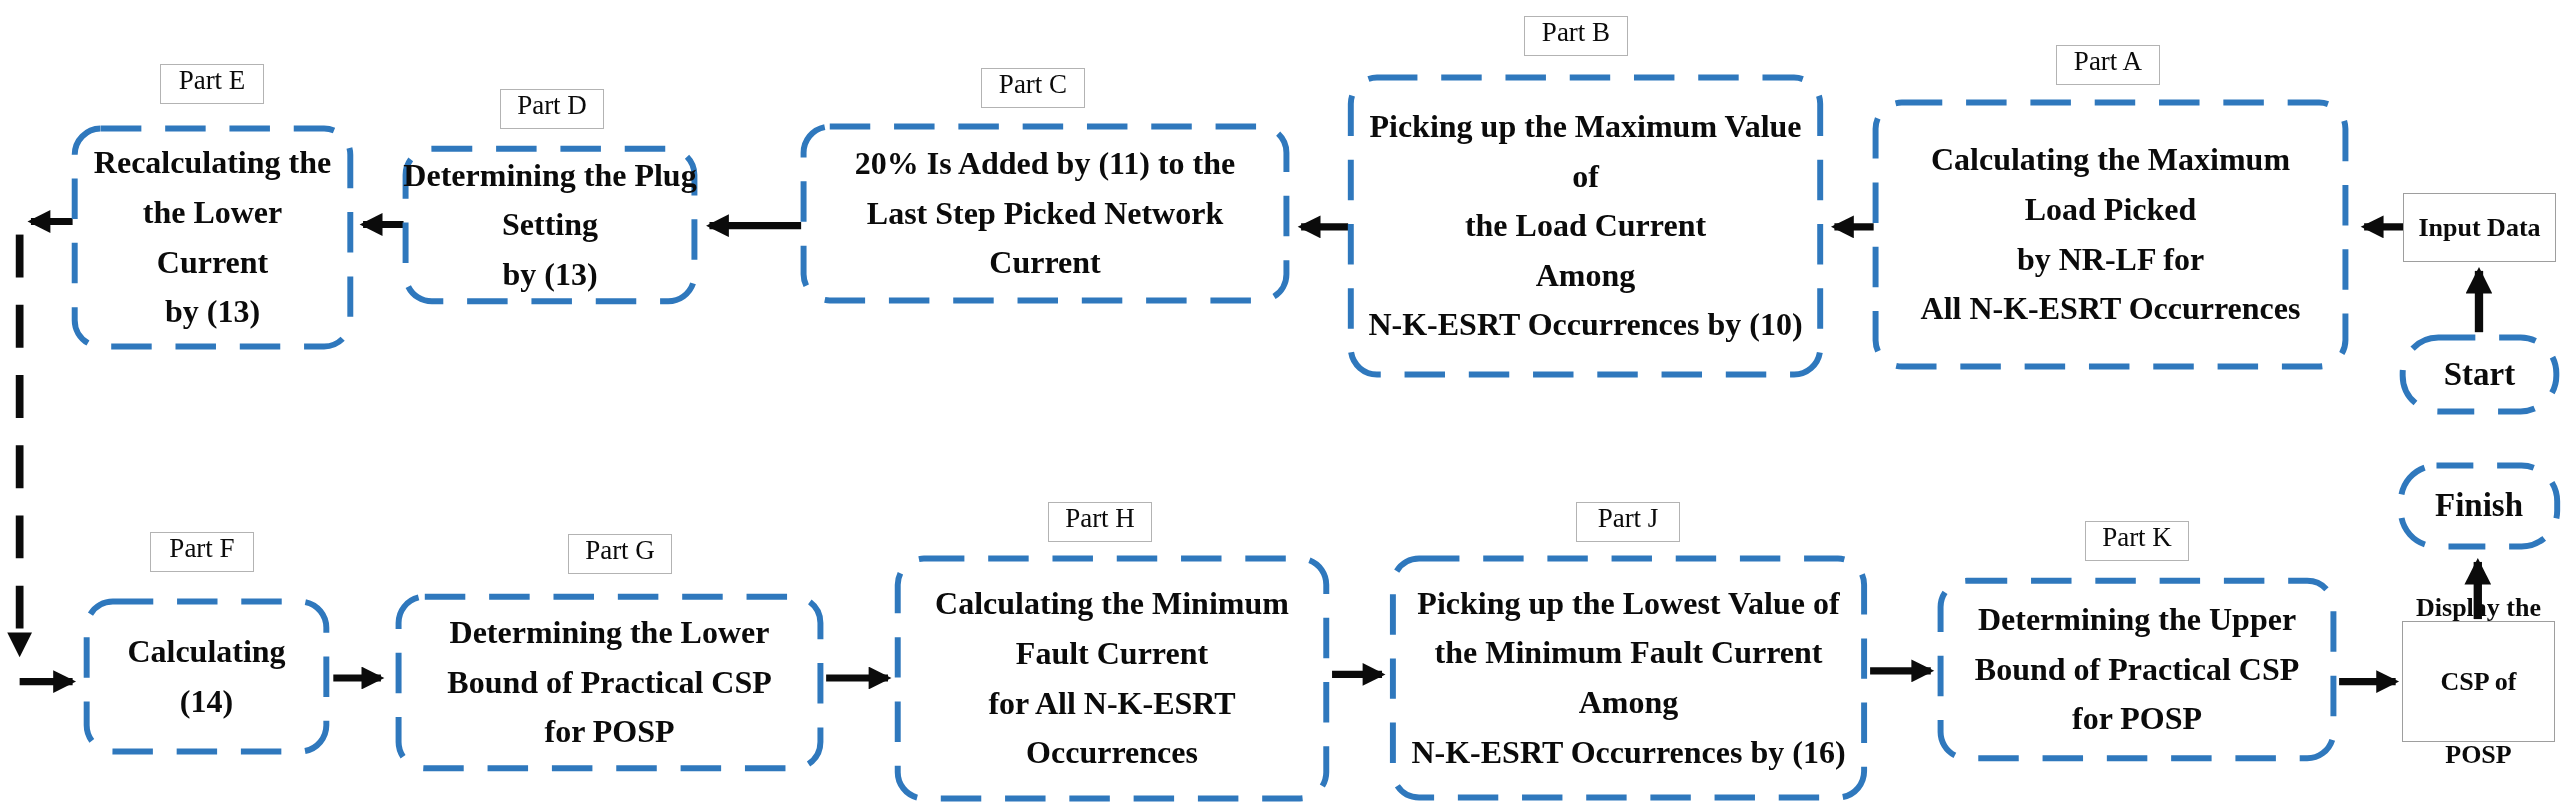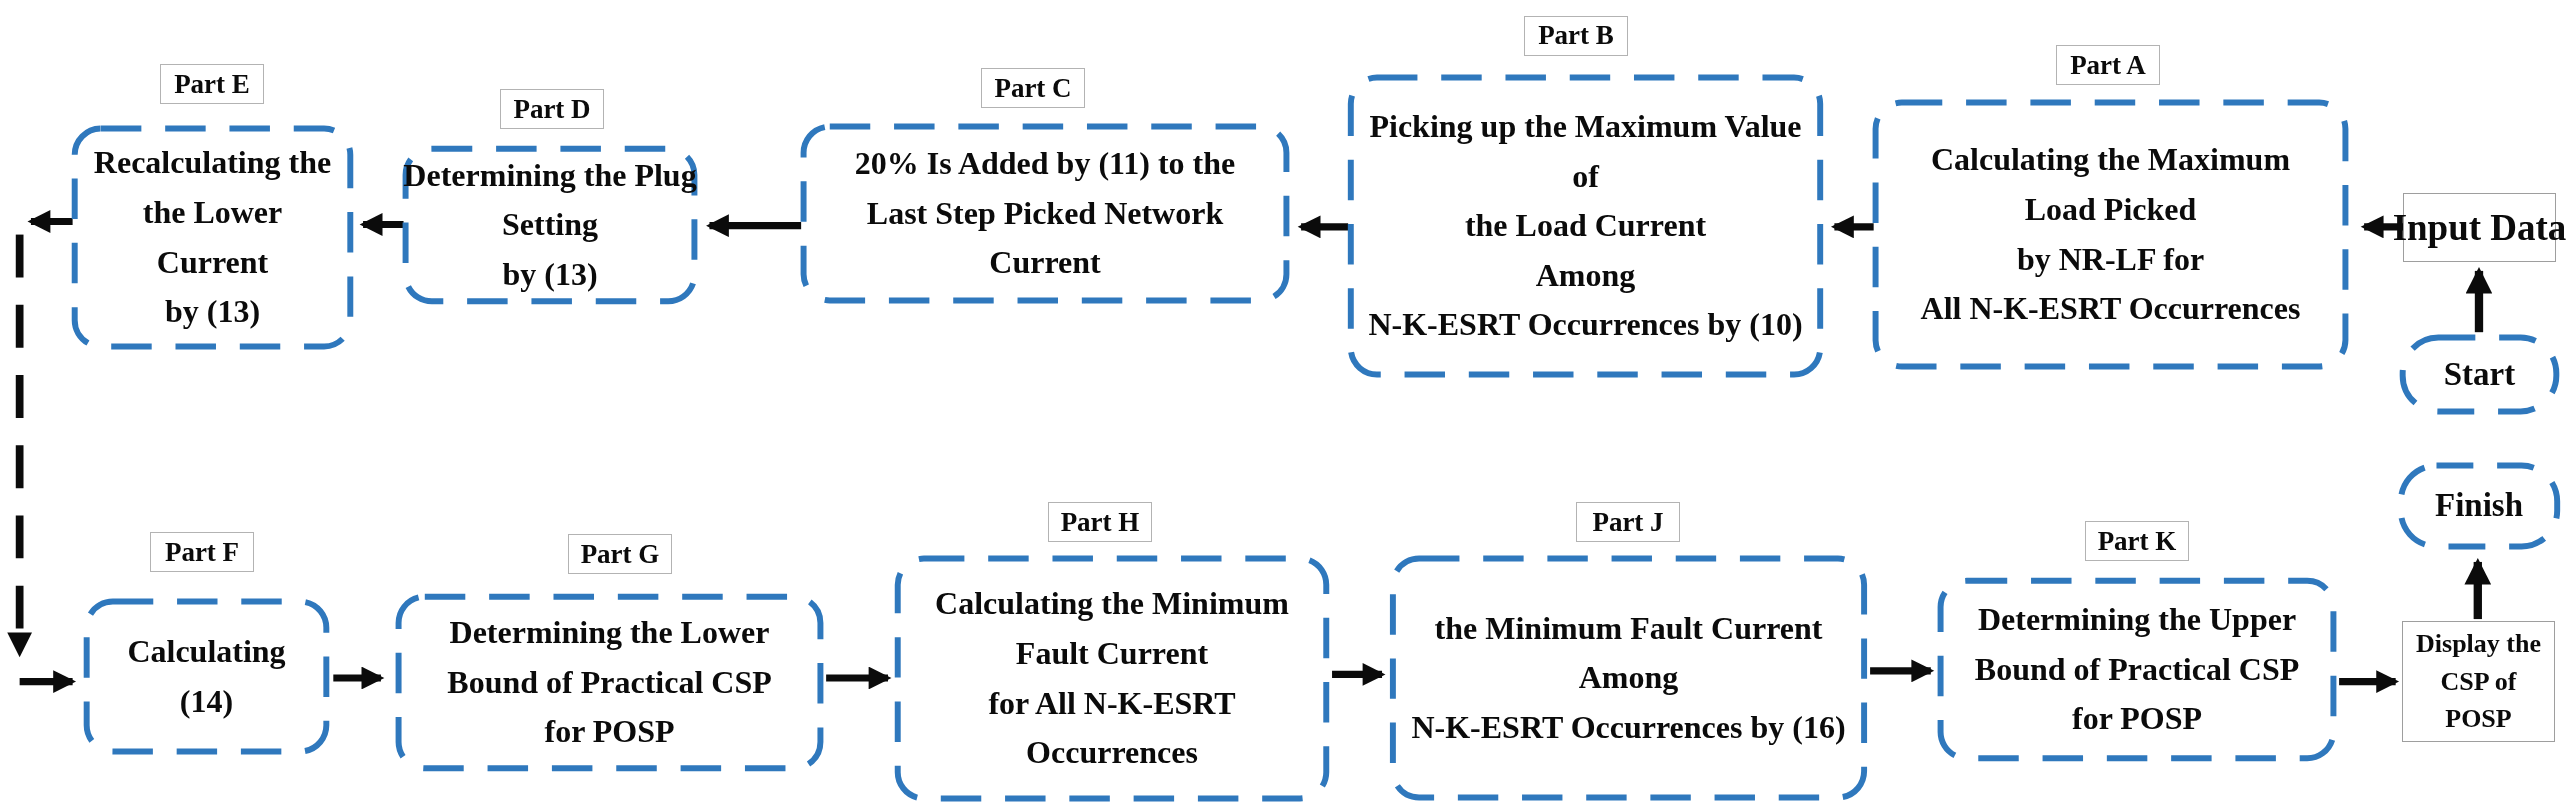--- a/index.html
+++ b/index.html
@@ -33,30 +33,30 @@
     position:absolute;left:0;top:0;width:100%;height:100%;
     display:flex;flex-direction:column;align-items:center;justify-content:center;
     text-align:center;font-weight:700;font-size:32px;line-height:1.55;
   }
   .tline{white-space:nowrap;}
   .it{}
 
   .plabel-box{
     position:absolute;z-index:3;width:102px;height:38px;
     background:#fff;border:1.8px solid var(--label-border);
-    display:flex;align-items:center;justify-content:center;
-    font-weight:700;font-size:27px;
+    display:flex;align-items:flex-start;justify-content:center;
+    font-weight:400;font-size:27px;
   }
   .iobox{
     position:absolute;z-index:2;background:#fff;border:1.8px solid var(--io-border);
     display:flex;flex-direction:column;align-items:center;justify-content:center;
     text-align:center;font-weight:700;
   }
-  #input-box{font-size:37px;}
-  #display-box{font-size:26px;line-height:1.45;}
+  #input-box{font-size:26px;}
+  #display-box{font-size:26px;line-height:1.45;gap:36px;}
   .terminal-text{font-size:33px;}
 </style>
 </head>
 <body>
 
 <div id="canvas">
 
   <svg id="arrow-layer" width="2576" height="812" viewBox="0 0 4328 1364">
     <defs>
       <marker id="ah" viewBox="0 0 10 10" refX="8.5" refY="5" markerWidth="3.6" markerHeight="3.2" orient="auto">
@@ -194,20 +194,21 @@
         <div class="tline"><span>Fault Current</span></div>
         <div class="tline"><span>for All </span><span class="it">N-K</span><span>-ESRT</span></div>
         <div class="tline"><span>Occurrences</span></div>
       </div>
   </div>
   <div class="pbox" style="left:1389px;top:555px;width:479px;height:246px">
     <svg class="frame" viewBox="0 0 805 414" width="479" height="246">
         <rect class="frect"></rect>
       </svg>
     <div class="body">
+        <div class="tline"><span>Picking up the Lowest Value of</span></div>
         <div class="tline"><span>the Minimum Fault Current</span></div>
         <div class="tline"><span>Among</span></div>
         <div class="tline"><span class="it">N-K</span><span>-ESRT Occurrences by (16)</span></div>
       </div>
   </div>
   <div class="pbox" style="left:1937px;top:577px;width:400px;height:185px">
     <svg class="frame" viewBox="0 0 672 310" width="400" height="185">
         <rect class="frect"></rect>
       </svg>
     <div class="body">

